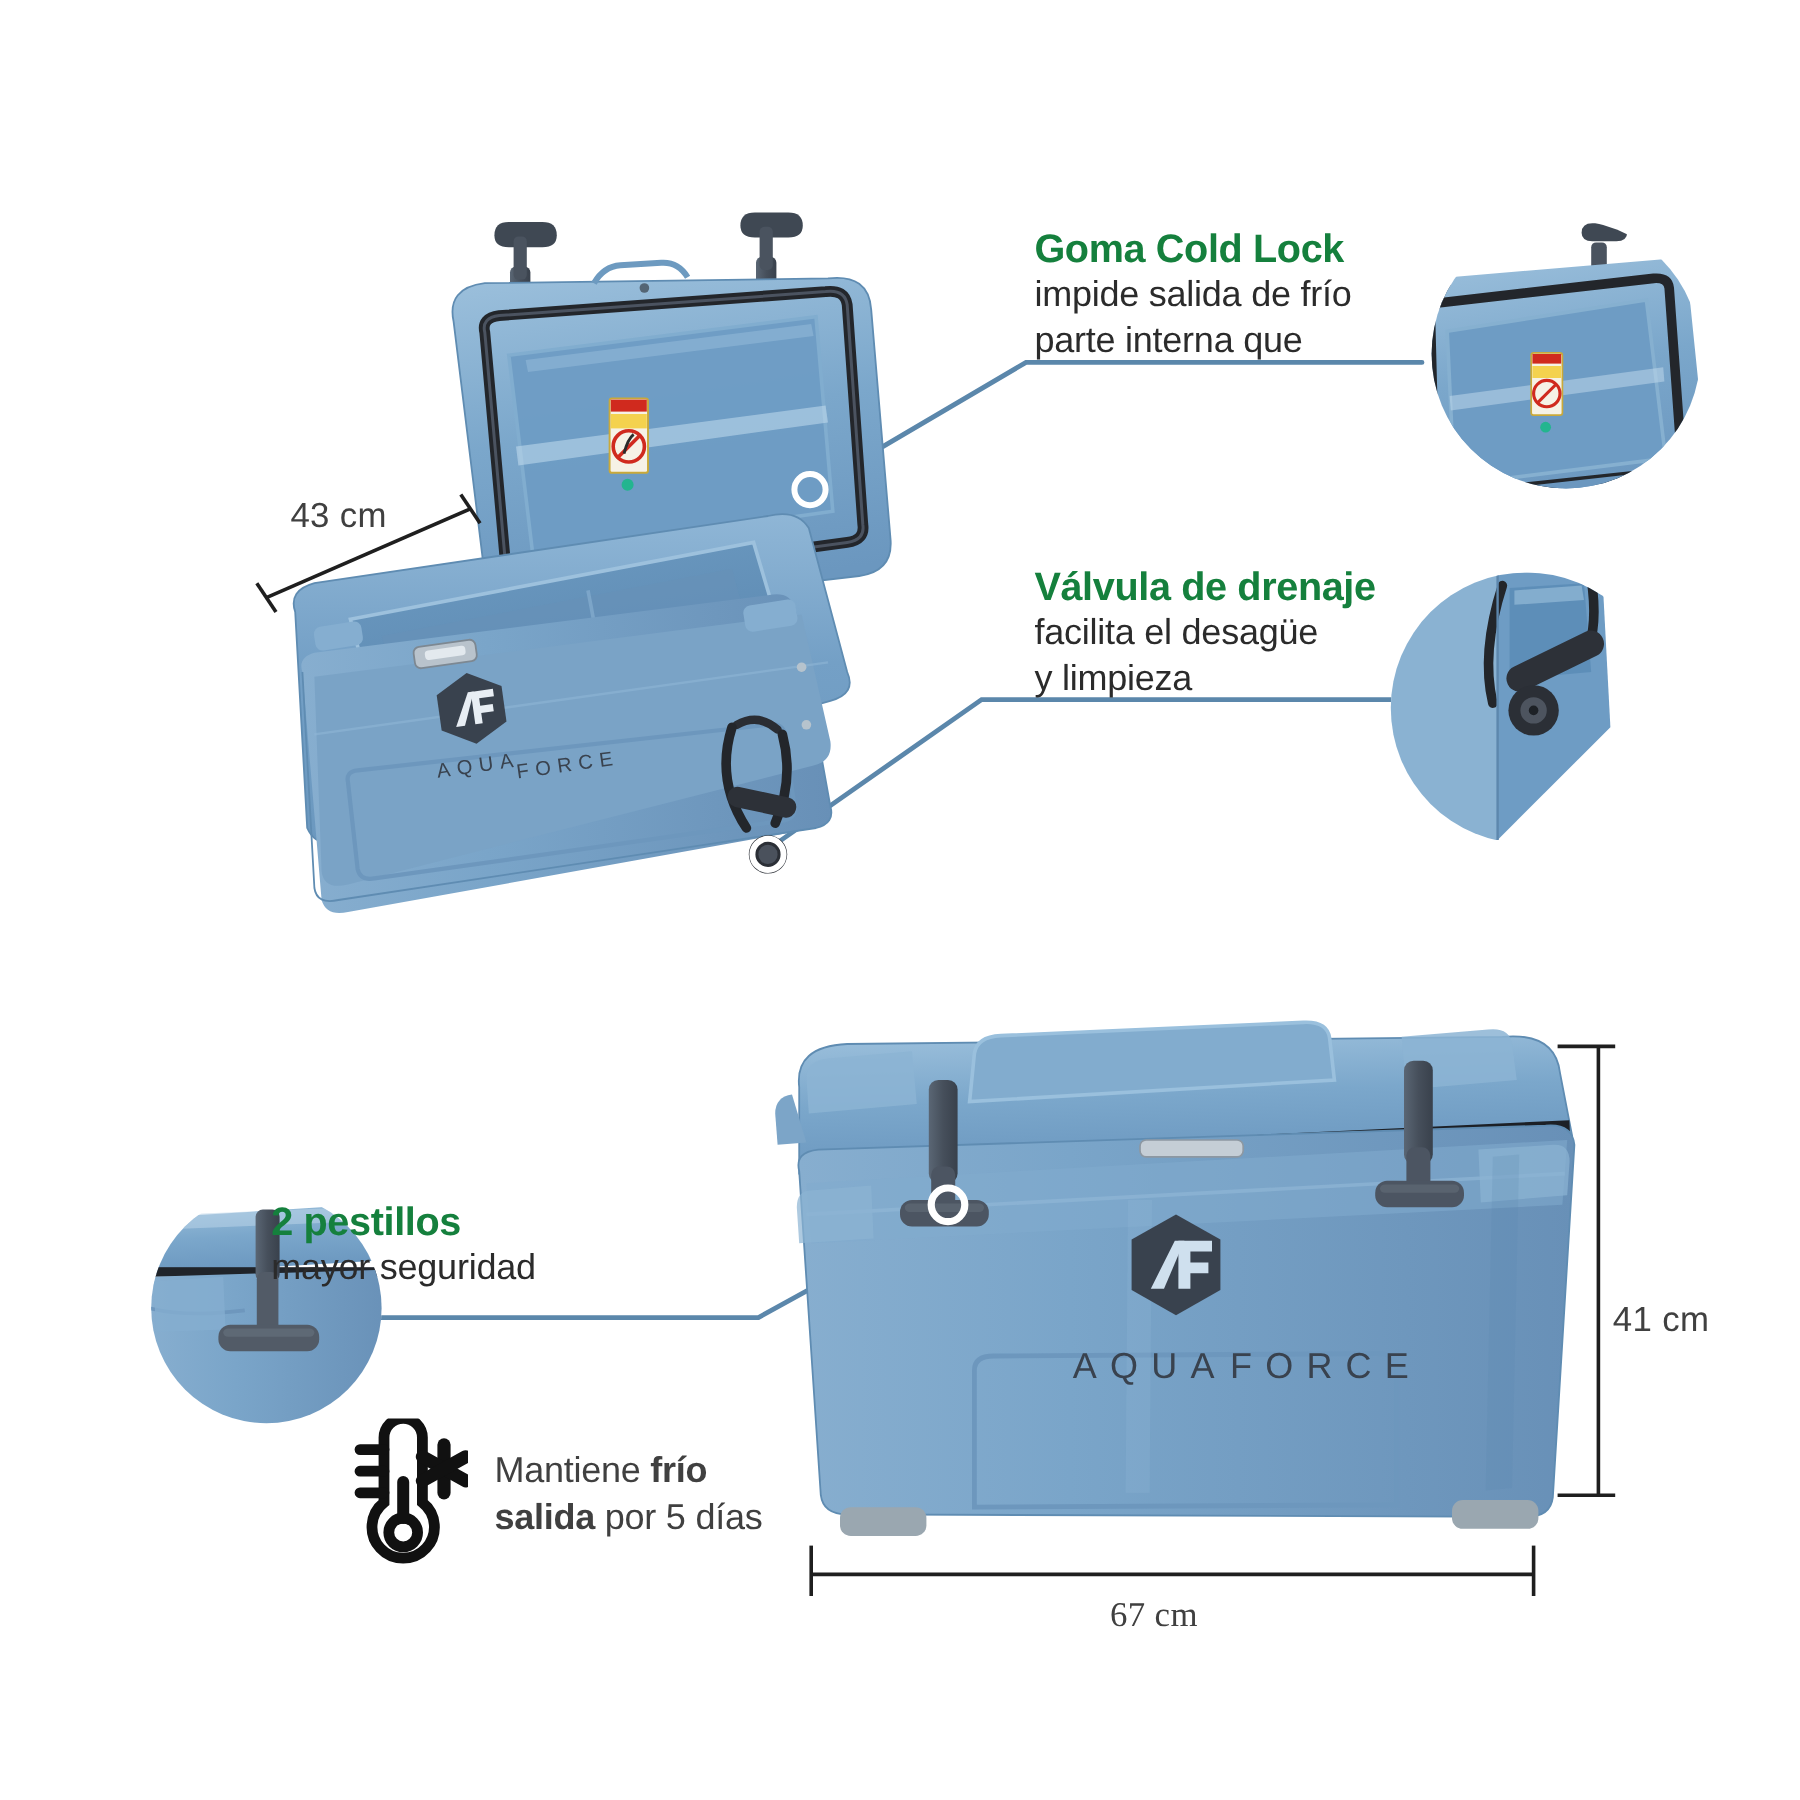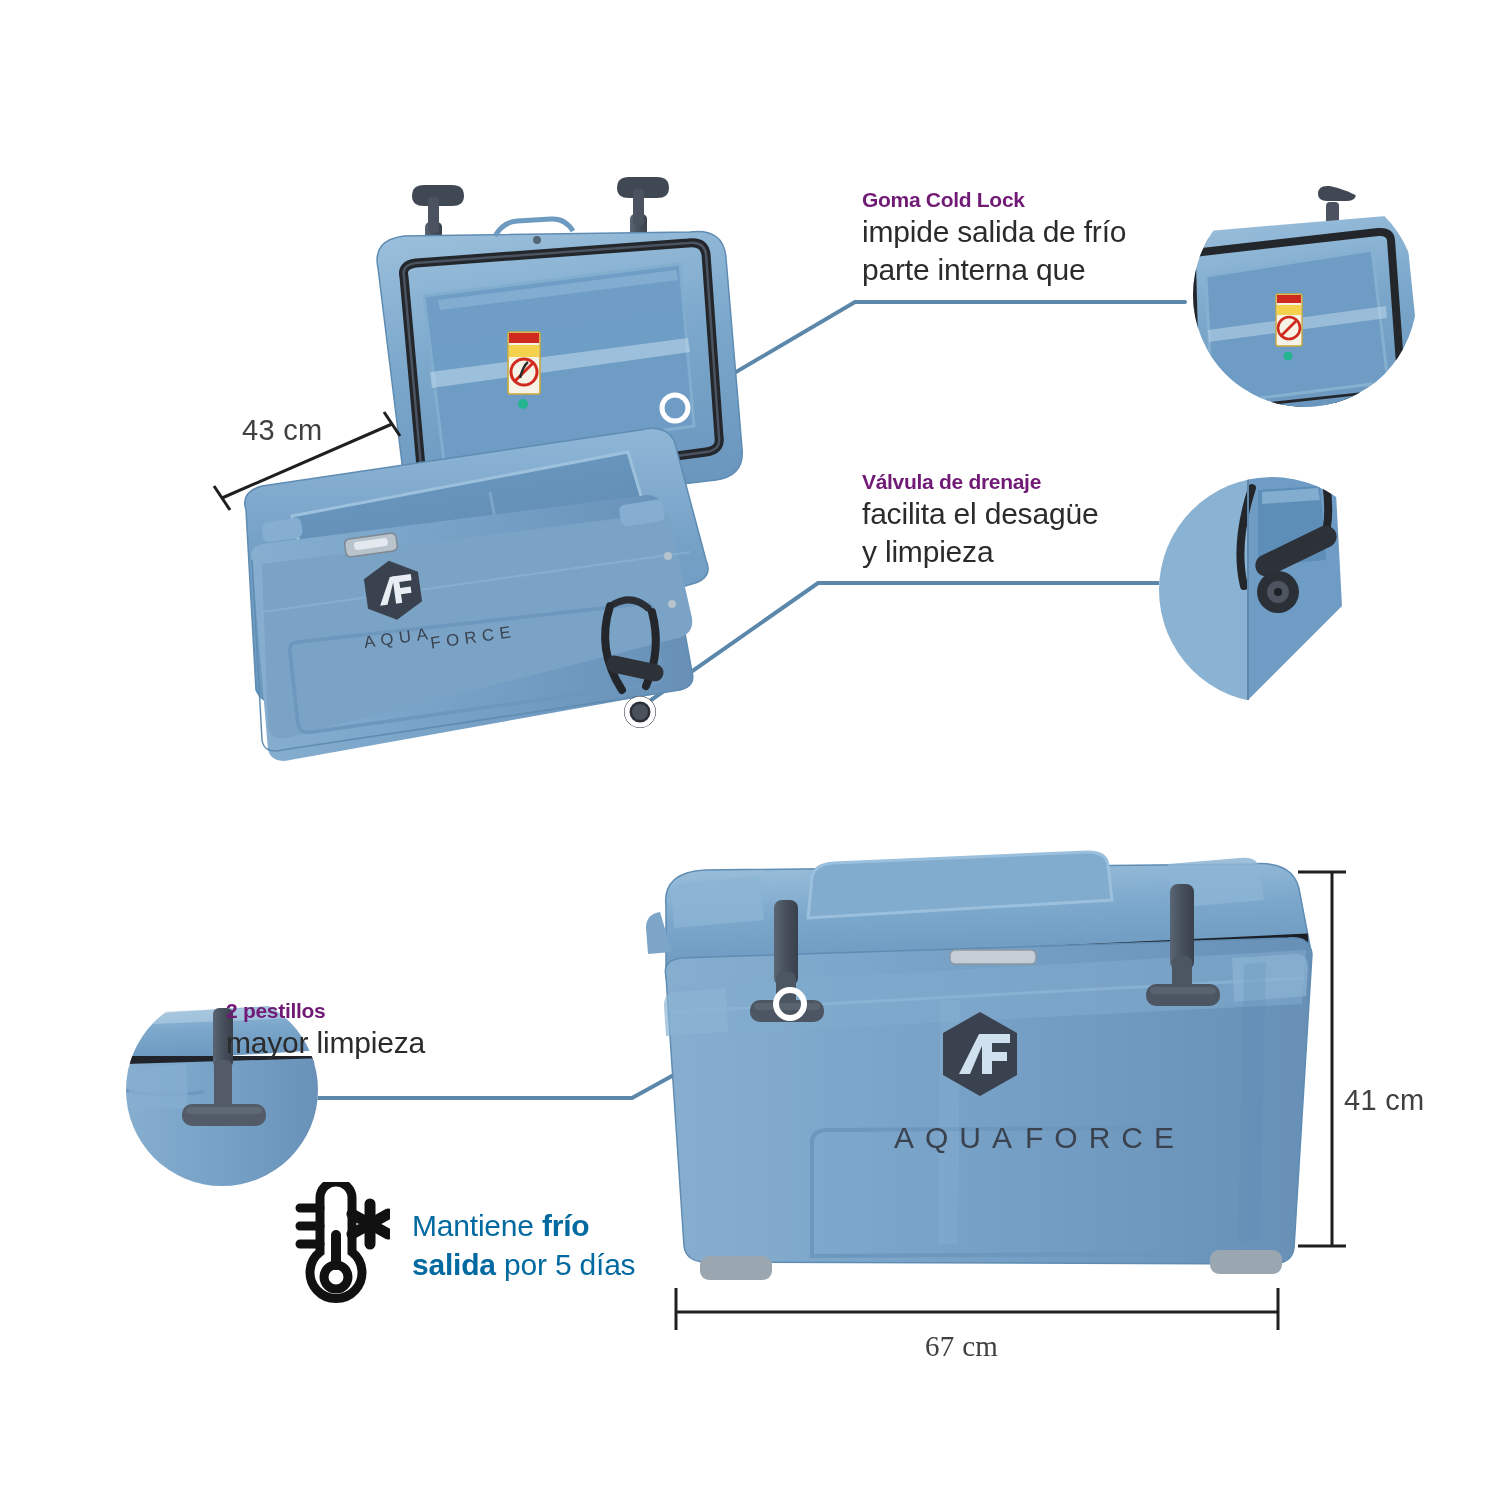--- a/index.html
+++ b/index.html
@@ -10,24 +10,24 @@
     color:#1a1a1a;
     overflow:hidden;
     position:relative;
   }
   .stage{position:absolute;left:0;top:0;width:1500px;height:1500px;}
   .abs{position:absolute;}
 
   
   .callout{position:absolute;}
   .callout .title{
-    font-size:21px;
+    font-size:33px;
     font-weight:bold;
     letter-spacing:-0.3px;
-    color:#701a75;
+    color:#15803d;
     line-height:1.18;
     white-space:nowrap;
   }
   .callout .body{
     font-size:30px;
     font-weight:400;
     color:#2b2b2b;
     line-height:1.28;
     letter-spacing:-0.2px;
     white-space:nowrap;
@@ -40,21 +40,21 @@
     font-size:29px;
     color:#404040;
     letter-spacing:0.3px;
     white-space:nowrap;
   }
 
   
   .feature-row{position:absolute;display:flex;align-items:center;gap:22px;}
   .feature-text{
     font-size:30px;
-    color:#0369a1;
+    color:#404040;
     line-height:1.3;
     letter-spacing:-0.2px;
     white-space:nowrap;
   }
   .feature-text b{font-weight:bold;}
 
   svg{display:block;}
   .nosel{user-select:none;}
 </style>
 </head>
@@ -362,21 +362,21 @@
   </div>
 
   <div class="callout" style="left:862px; top:470px;">
     <div class="title">Válvula de drenaje</div>
     <div class="body">facilita el desagüe</div>
     <div class="body">y limpieza</div>
   </div>
 
   <div class="callout right-align" style="left:226px; top:978px; width:408px;">
     <div class="title">2 pestillos</div>
-    <div class="body">mayor limpieza</div>
+    <div class="body">mayor seguridad</div>
   </div>
 
   <div class="dim-label" style="left:242px; top:414px;">43 cm</div>
   <div class="dim-label" style="left:1344px; top:1084px;">41 cm</div>
   <div class="dim-label" style="left:925px; top:1330px;font-family:Liberation Serif, serif;">67 cm</div>
 
   <div class="feature-row" style="left:282px; top:1182px;">
 
     <svg width="108" height="125" viewBox="0 0 108 125">
 

